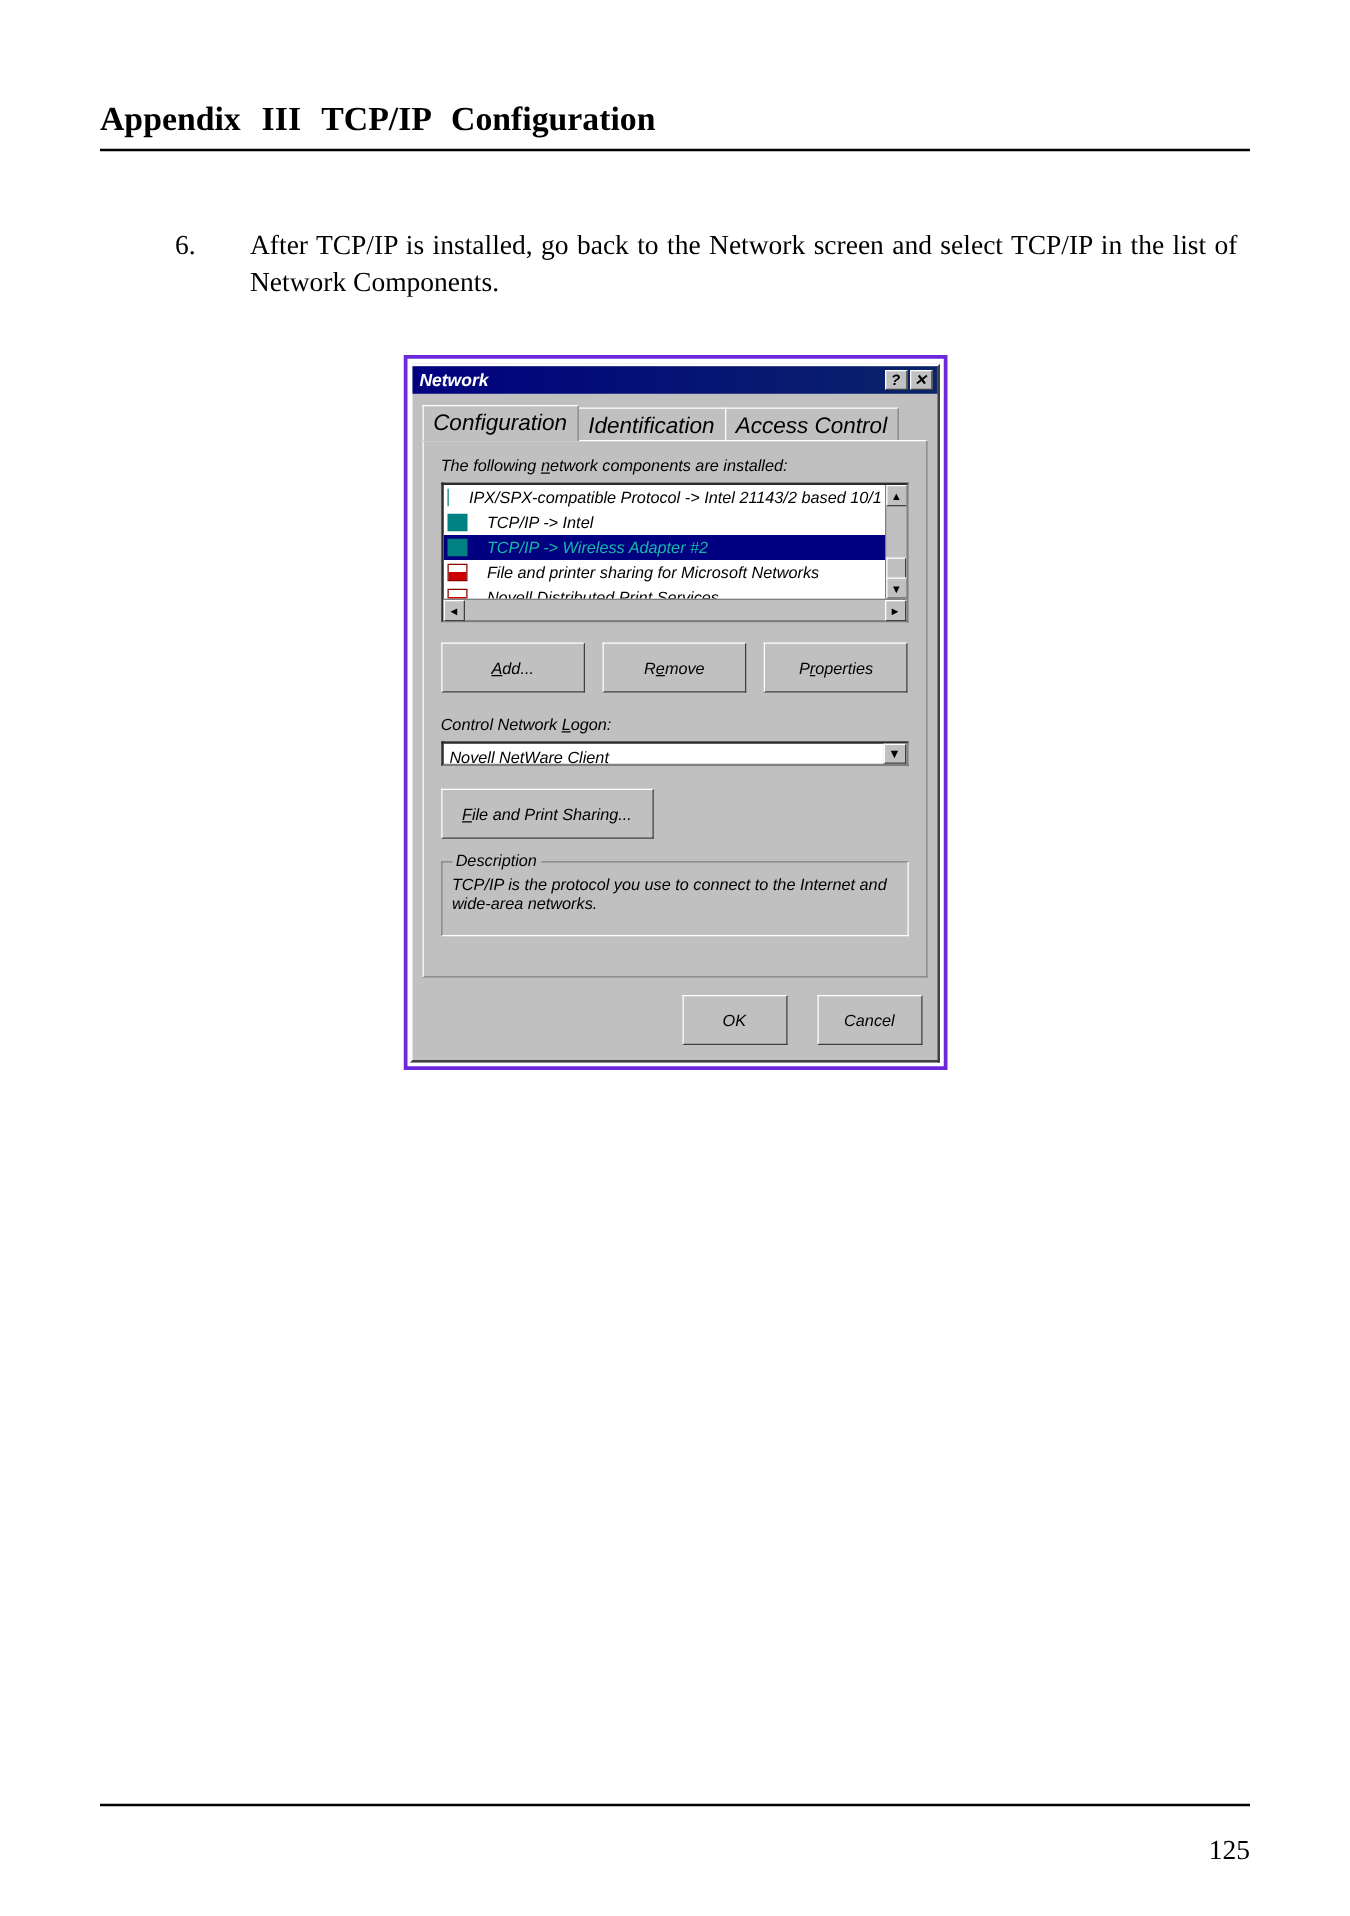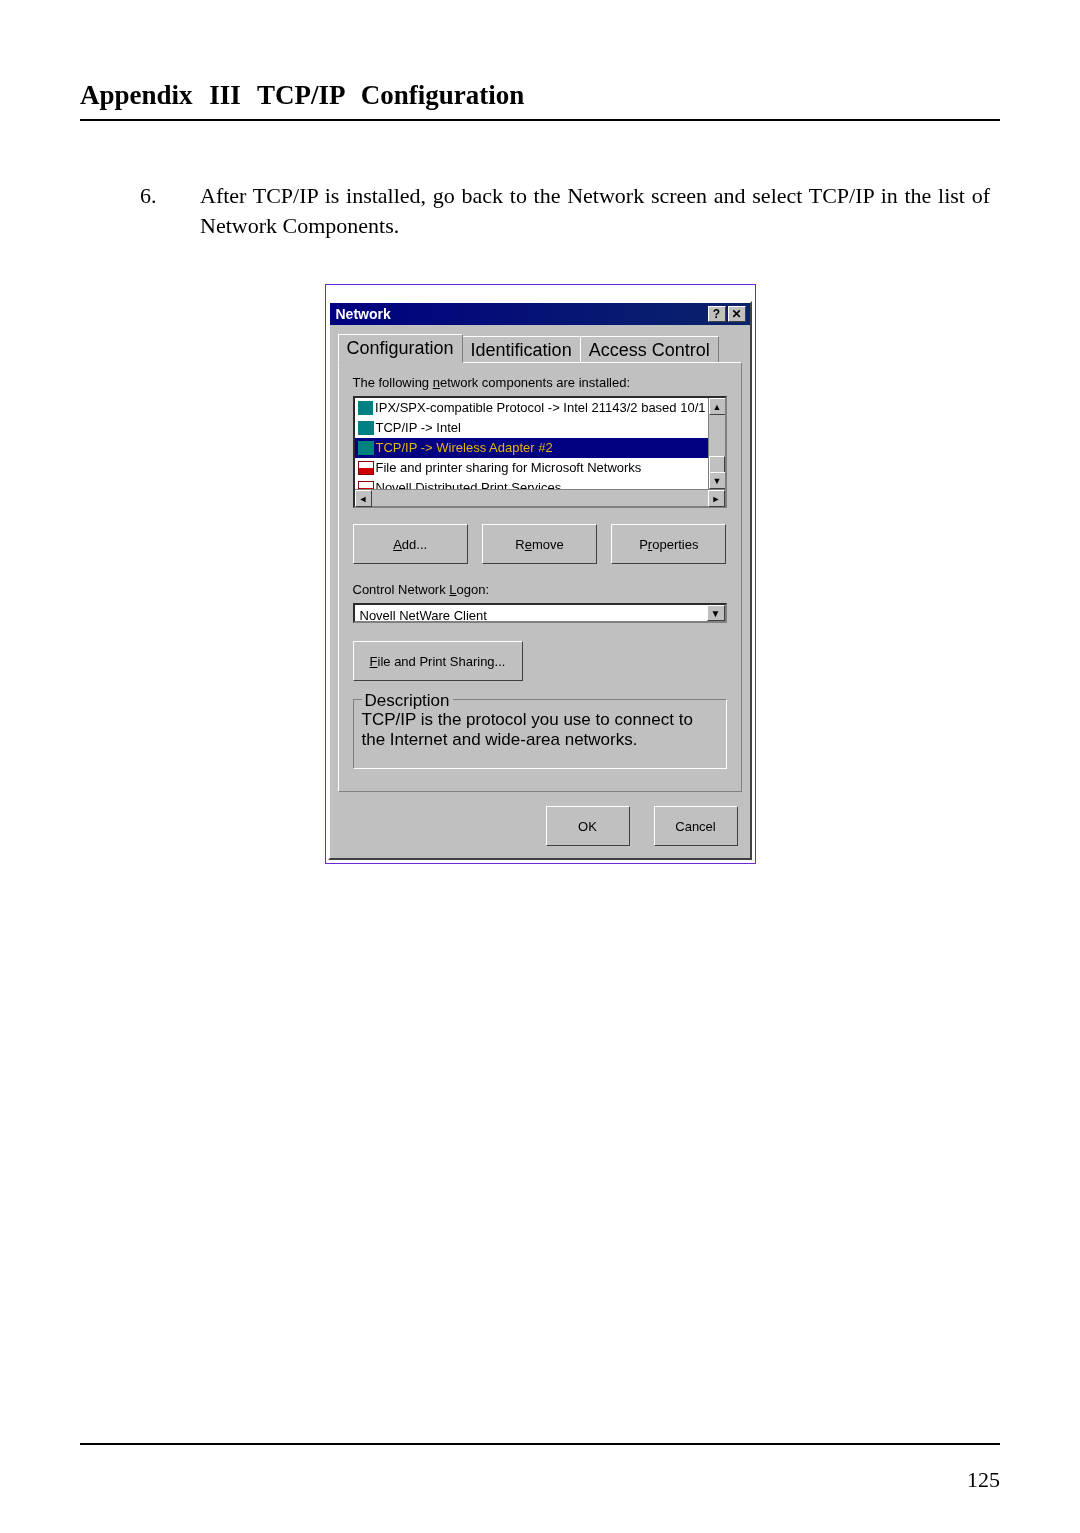--- a/index.html
+++ b/index.html
@@ -57,23 +57,24 @@
     flex: 1;
     text-align: justify;
   }
   
   .screenshot-wrap {
     margin-top: 44px;
     display: flex;
     justify-content: center;
   }
   .screenshot-border {
-    padding: 16px 3px 3px 2px;
+    padding: 4px 3px 3px 2px;
     background: #fff;
-    border: 1px solid #6d28d9;
+    border: 3px solid #6d28d9;
+    font-style: italic;
   }
   .win9x {
     font-family: "MS Sans Serif", Arial, sans-serif;
     font-size: 14px;
     background: #c0c0c0;
     border: 2px solid;
     border-color: #fff #404040 #404040 #fff;
     width: 424px;
     position: relative;
   }
@@ -145,28 +146,28 @@
   }
   .listview .items {
     flex: 1;
     overflow: hidden;
     position: relative;
     padding-right: 17px;
   }
   .list-row {
     display: flex;
     align-items: center;
-    gap: 2px;
+    gap: 16px;
     padding: 1px 2px 1px 3px;
     white-space: nowrap;
     line-height: 18px;
   }
   .list-row.sel {
     background: #000080;
-    color: #eab308;
+    color: #14b8a6;
   }
   .proto-icon {
     width: 16px; height: 14px;
     display: inline-block;
     background: #008080;
     position: relative;
   }
   .proto-icon::before, .proto-icon::after {
     content:"";
     position:absolute;
@@ -244,21 +245,21 @@
     border-color: #fff #404040 #404040 #fff;
     display:flex; align-items:center; justify-content:center;
     font-size: 10px;
   }
   .fieldset {
     margin-top: 18px;
     border: 1px solid;
     border-color: #808080 #fff #fff #808080;
     padding: 10px 8px 18px 8px;
     position: relative;
-    font-size: 17px;
+    font-size: 13px;
   }
   .fieldset .legend {
     position: absolute;
     top: -9px;
     left: 8px;
     background: #c0c0c0;
     padding: 0 3px;
   }
   .dlg-footer {
     padding: 6px 12px 12px 12px;

